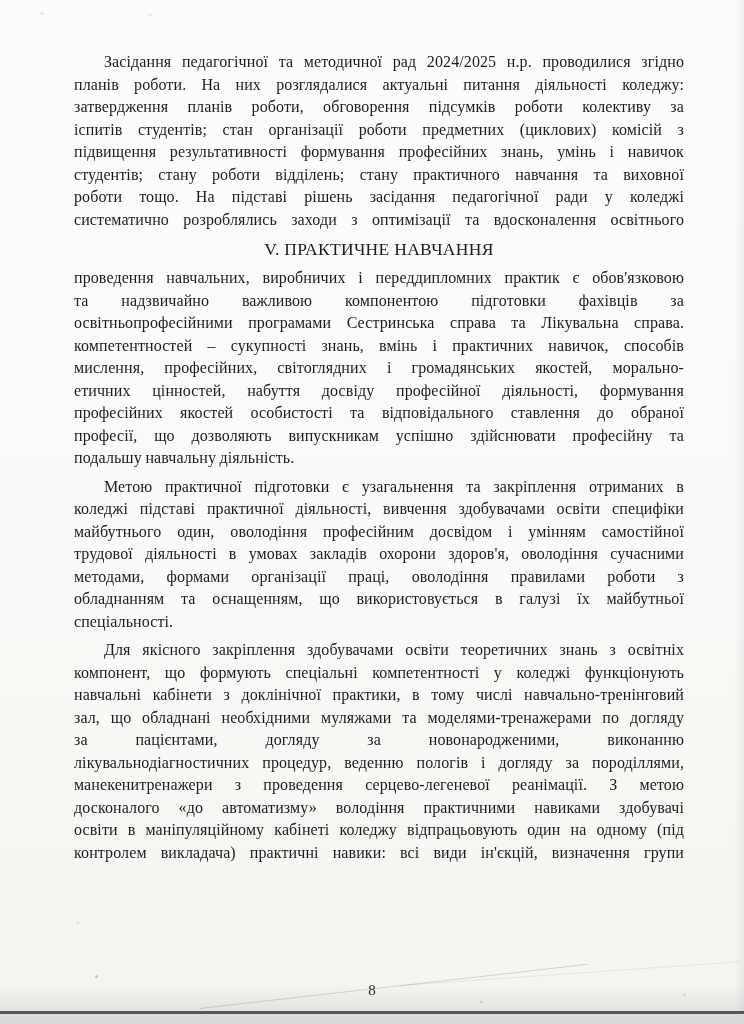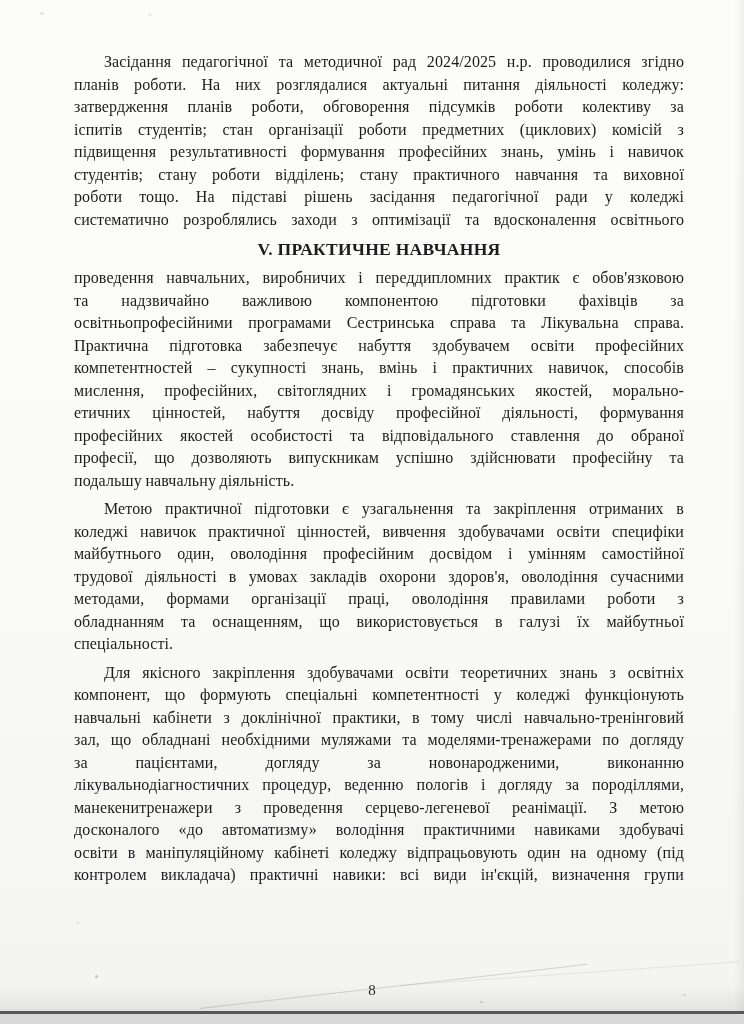--- a/index.html
+++ b/index.html
@@ -42,21 +42,21 @@
     text-align: justify;
     text-align-last: justify;
     word-spacing: -0.6px;
     letter-spacing: 0.1px;
     white-space: normal;
   }
   .line.indent { text-indent: 30px; }
   .line.lastline { text-align-last: left; }
   .heading {
     text-align: center;
-    font-weight: bold;
+    font-weight: normal;
     font-size: 17.5px;
     line-height: 23px;
     margin: 7px 0 5px 0;
     letter-spacing: 0.3px;
   }
   .page-number {
     position: absolute;
     top: 982px;
     left: 0;
     width: 744px;
@@ -110,31 +110,30 @@
       <div class="line">підвищення результативності формування професійних знань, умінь і навичок</div>
       <div class="line">студентів; стану роботи відділень; стану практичного навчання та виховної</div>
       <div class="line">роботи тощо. На підставі рішень засідання педагогічної ради у коледжі</div>
       <div class="line">систематично розроблялись заходи з оптимізації та вдосконалення освітнього</div>
     </div>
     <div class="heading">V. ПРАКТИЧНЕ НАВЧАННЯ</div>
     <div class="para">
       <div class="line">проведення навчальних, виробничих і переддипломних практик є обов'язковою</div>
       <div class="line">та надзвичайно важливою компонентою підготовки фахівців за</div>
       <div class="line">освітньопрофесійними програмами Сестринська справа та Лікувальна справа.</div>
-      <div class="line">Практична підготовка забезпечує набуття здобувачем освіти професійних</div>
       <div class="line">компетентностей – сукупності знань, вмінь і практичних навичок, способів</div>
       <div class="line">мислення, професійних, світоглядних і громадянських якостей, морально-</div>
       <div class="line">етичних цінностей, набуття досвіду професійної діяльності, формування</div>
       <div class="line">професійних якостей особистості та відповідального ставлення до обраної</div>
       <div class="line">професії, що дозволяють випускникам успішно здійснювати професійну та</div>
       <div class="line lastline">подальшу навчальну діяльність.</div>
     </div>
     <div class="para">
       <div class="line indent">Метою практичної підготовки є узагальнення та закріплення отриманих в</div>
-      <div class="line">коледжі навичок практичної цінностей, вивчення здобувачами освіти специфіки</div>
+      <div class="line">коледжі підставі практичної діяльності, вивчення здобувачами освіти специфіки</div>
       <div class="line">майбутнього один, оволодіння професійним досвідом і умінням самостійної</div>
       <div class="line">трудової діяльності в умовах закладів охорони здоров'я, оволодіння сучасними</div>
       <div class="line">методами, формами організації праці, оволодіння правилами роботи з</div>
       <div class="line">обладнанням та оснащенням, що використовується в галузі їх майбутньої</div>
       <div class="line lastline">спеціальності.</div>
     </div>
     <div class="para">
       <div class="line indent">Для якісного закріплення здобувачами освіти теоретичних знань з освітніх</div>
       <div class="line">компонент, що формують спеціальні компетентності у коледжі функціонують</div>
       <div class="line">навчальні кабінети з доклінічної практики, в тому числі навчально-тренінговий</div>

